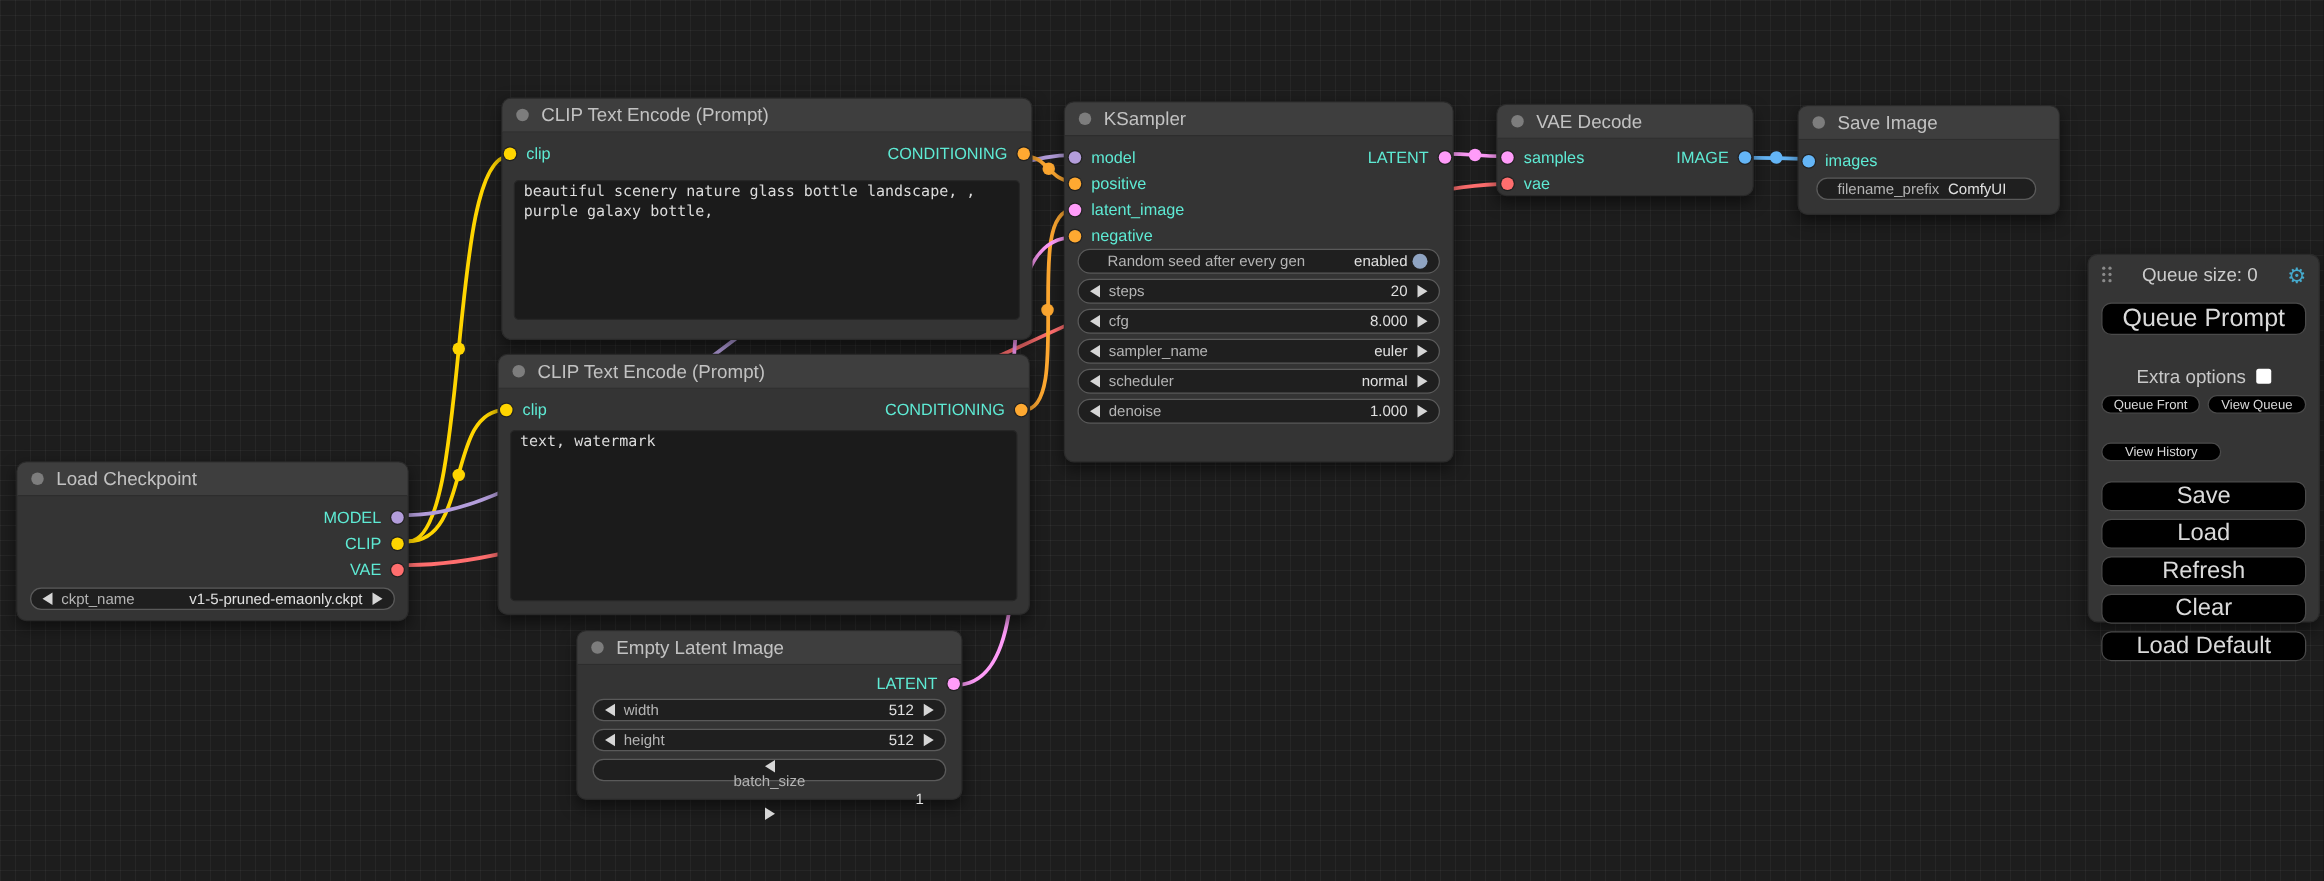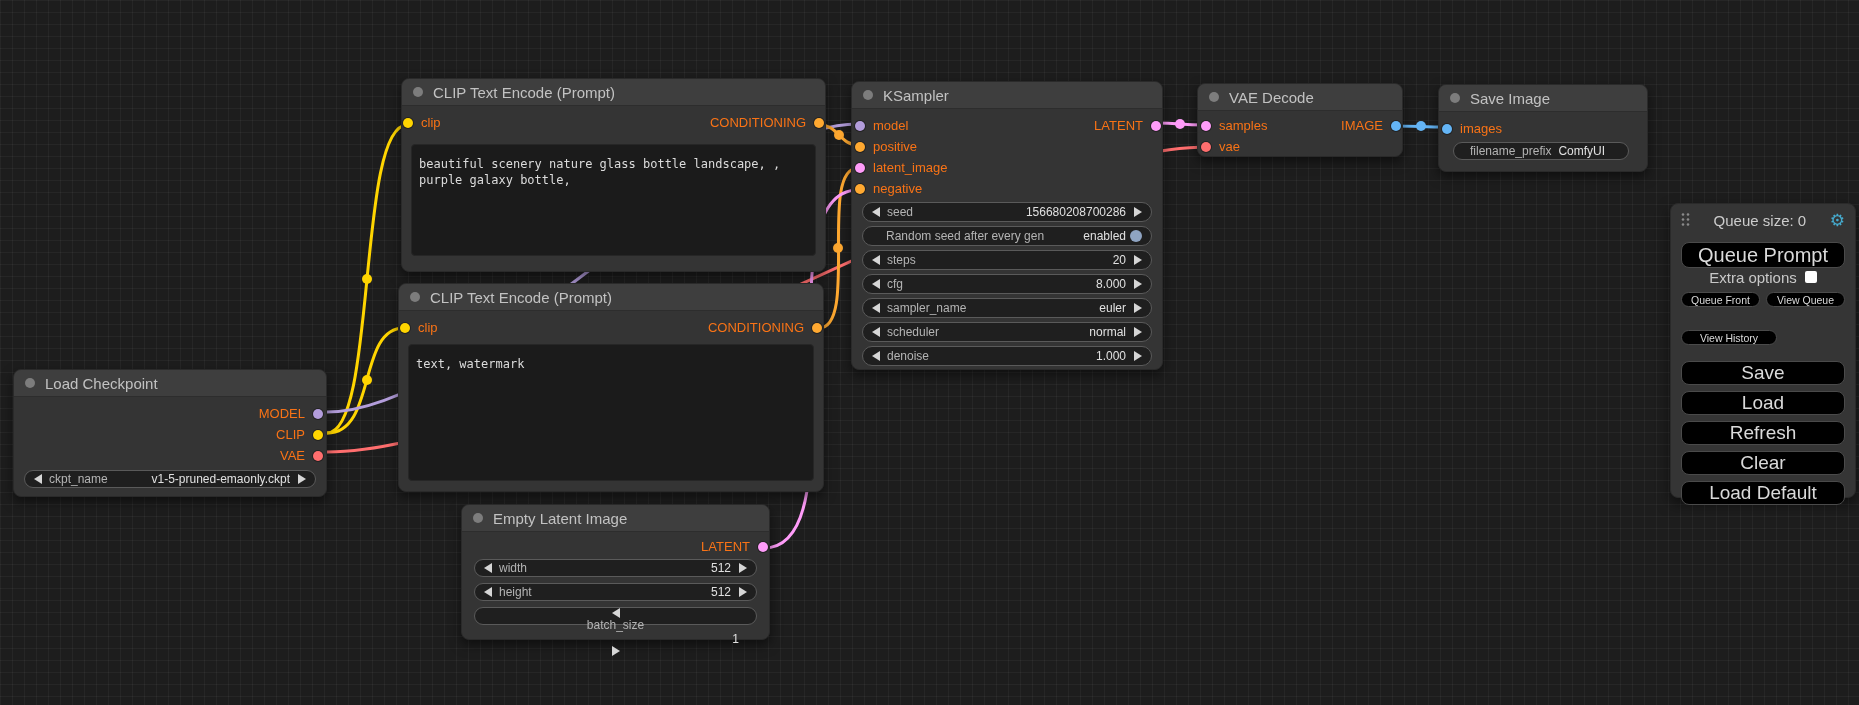--- a/index.html
+++ b/index.html
@@ -13,51 +13,51 @@
     -webkit-font-smoothing:antialiased;
   }
   #links{position:absolute;left:0;top:0;z-index:1;pointer-events:none;}
   #links path{fill:none;stroke-width:3;stroke-linecap:round;}
 
   .node{position:absolute;z-index:2;background:#343434;border:1px solid #2a2a2a;
     border-radius:8px;box-shadow:0 5px 12px rgba(0,0,0,.5);box-sizing:border-box;color:#c8c8c8;}
   .ntitle{height:27px;background:#3e3e3e;border-radius:7px 7px 0 0;display:flex;align-items:center;
     padding:0 11px;font-size:15px;color:#c2c2c2;border-bottom:1px solid #2d2d2d;box-sizing:border-box;}
   .tdot{width:10px;height:10px;border-radius:50%;background:#7d7d7d;margin-right:10px;flex:0 0 auto;}
-  .prow{display:flex;align-items:center;height:21px;padding:0 3px;font-size:13px;color:#f97316;}
+  .prow{display:flex;align-items:center;height:21px;padding:0 3px;font-size:13px;color:#5eead4;}
   .prow.first{margin-top:6px;}
   .pin{display:flex;align-items:center;}
   .pout{display:flex;align-items:center;margin-left:auto;}
   .pdot{width:10px;height:10px;border-radius:50%;flex:0 0 auto;box-shadow:0 0 0 1px rgba(0,0,0,.35);}
   .pin .pdot{margin-right:8px;}
   .pout .pdot{margin-left:8px;}
   .prompt{display:block;background:#1b1b1b;border:1px solid #262626;border-radius:4px;margin:0 9px;
     font-family:"DejaVu Sans Mono", monospace;font-size:12px;line-height:16px;color:#dcdcdc;
-    padding:11px 7px;white-space:pre-wrap;box-sizing:border-box;overflow:hidden;}
+    padding:0 7px;white-space:pre-wrap;box-sizing:border-box;overflow:hidden;}
   .widget{height:20px;background:#1f1f1f;border:1px solid #5a5a5a;border-radius:11px;
     display:flex;align-items:center;margin:0 10px 4px;padding:0 9px;font-size:12px;box-sizing:border-box;}
   .widget.slim{height:18px;}
   .wlabel{color:#b4b4b4;margin:0 7px;white-space:nowrap;}
   .wvalue{margin-left:auto;color:#e0e0e0;margin-right:8px;white-space:nowrap;}
   .arrL{width:0;height:0;border-top:5px solid transparent;border-bottom:5px solid transparent;border-right:8px solid #d6d6d6;flex:0 0 auto;}
   .arrR{width:0;height:0;border-top:5px solid transparent;border-bottom:5px solid transparent;border-left:8px solid #d6d6d6;flex:0 0 auto;}
   .togglecircle{width:12px;height:12px;border-radius:50%;flex:0 0 auto;}
 
   
   #queue{position:absolute;z-index:3;left:1670px;top:203px;width:186px;height:295px;background:#353535;
     border:1px solid #2a2a2a;border-radius:8px;box-shadow:0 6px 14px rgba(0,0,0,.5);
     box-sizing:border-box;padding:8px 10px;color:#d0d0d0;}
   .qhead{display:flex;align-items:flex-start;height:24px;}
   .qsize{flex:1;text-align:center;font-size:15px;color:#cccccc;}
   .gear{font-size:17px;line-height:1;cursor:pointer;}
   .btn{background:#000000;border:1px solid #4a4a4a;border-radius:8px;color:#dadada;
     display:flex;align-items:center;justify-content:center;box-sizing:border-box;cursor:pointer;}
   .btn-big{height:24px;font-size:19px;margin-top:6px;}
   .btn-queue{height:26px;font-size:20px;margin-top:6px;}
-  .extra{display:flex;align-items:center;justify-content:center;gap:8px;margin-top:0;height:18px;font-size:15px;color:#c8c8c8;}
+  .extra{display:flex;align-items:center;justify-content:center;gap:8px;margin-top:24px;height:18px;font-size:15px;color:#c8c8c8;}
   .checkbox{width:12px;height:12px;background:#ffffff;border-radius:2px;}
   .smallrow{display:flex;gap:6px;margin-top:6px;}
   .btn-small{height:15px;font-size:10.5px;flex:1;border-radius:8px;}
   .vhwrap{display:flex;margin-top:23px;}
   .btn-vh{height:15px;font-size:10.5px;width:96px;border-radius:8px;}
   .spacer{height:10px;}
 </style>
 </head>
 <body>
 
@@ -175,26 +175,20 @@
           <span>latent_image</span>
         </span>
       </div>
     <div class="prow">
         <span class="pin">
           <span class="pdot" style="background: rgb(255, 169, 49);"></span>
           <span>negative</span>
         </span>
       </div>
 
-    <div class="widget" style="margin-top:3px;">
-      <span class="arrL"></span>
-      <span class="wlabel">seed</span>
-      <span class="wvalue">156680208700286</span>
-      <span class="arrR"></span>
-    </div>
     <div class="widget">
       <span class="wlabel" style="margin-left:14px;">Random seed after every gen</span>
       <span class="wvalue" style="margin-right:4px;">enabled</span>
       <span class="togglecircle" style="background: rgb(143, 164, 194);"></span>
     </div>
     <div class="widget">
       <span class="arrL"></span>
       <span class="wlabel">steps</span>
       <span class="wvalue">20</span>
       <span class="arrR"></span>

